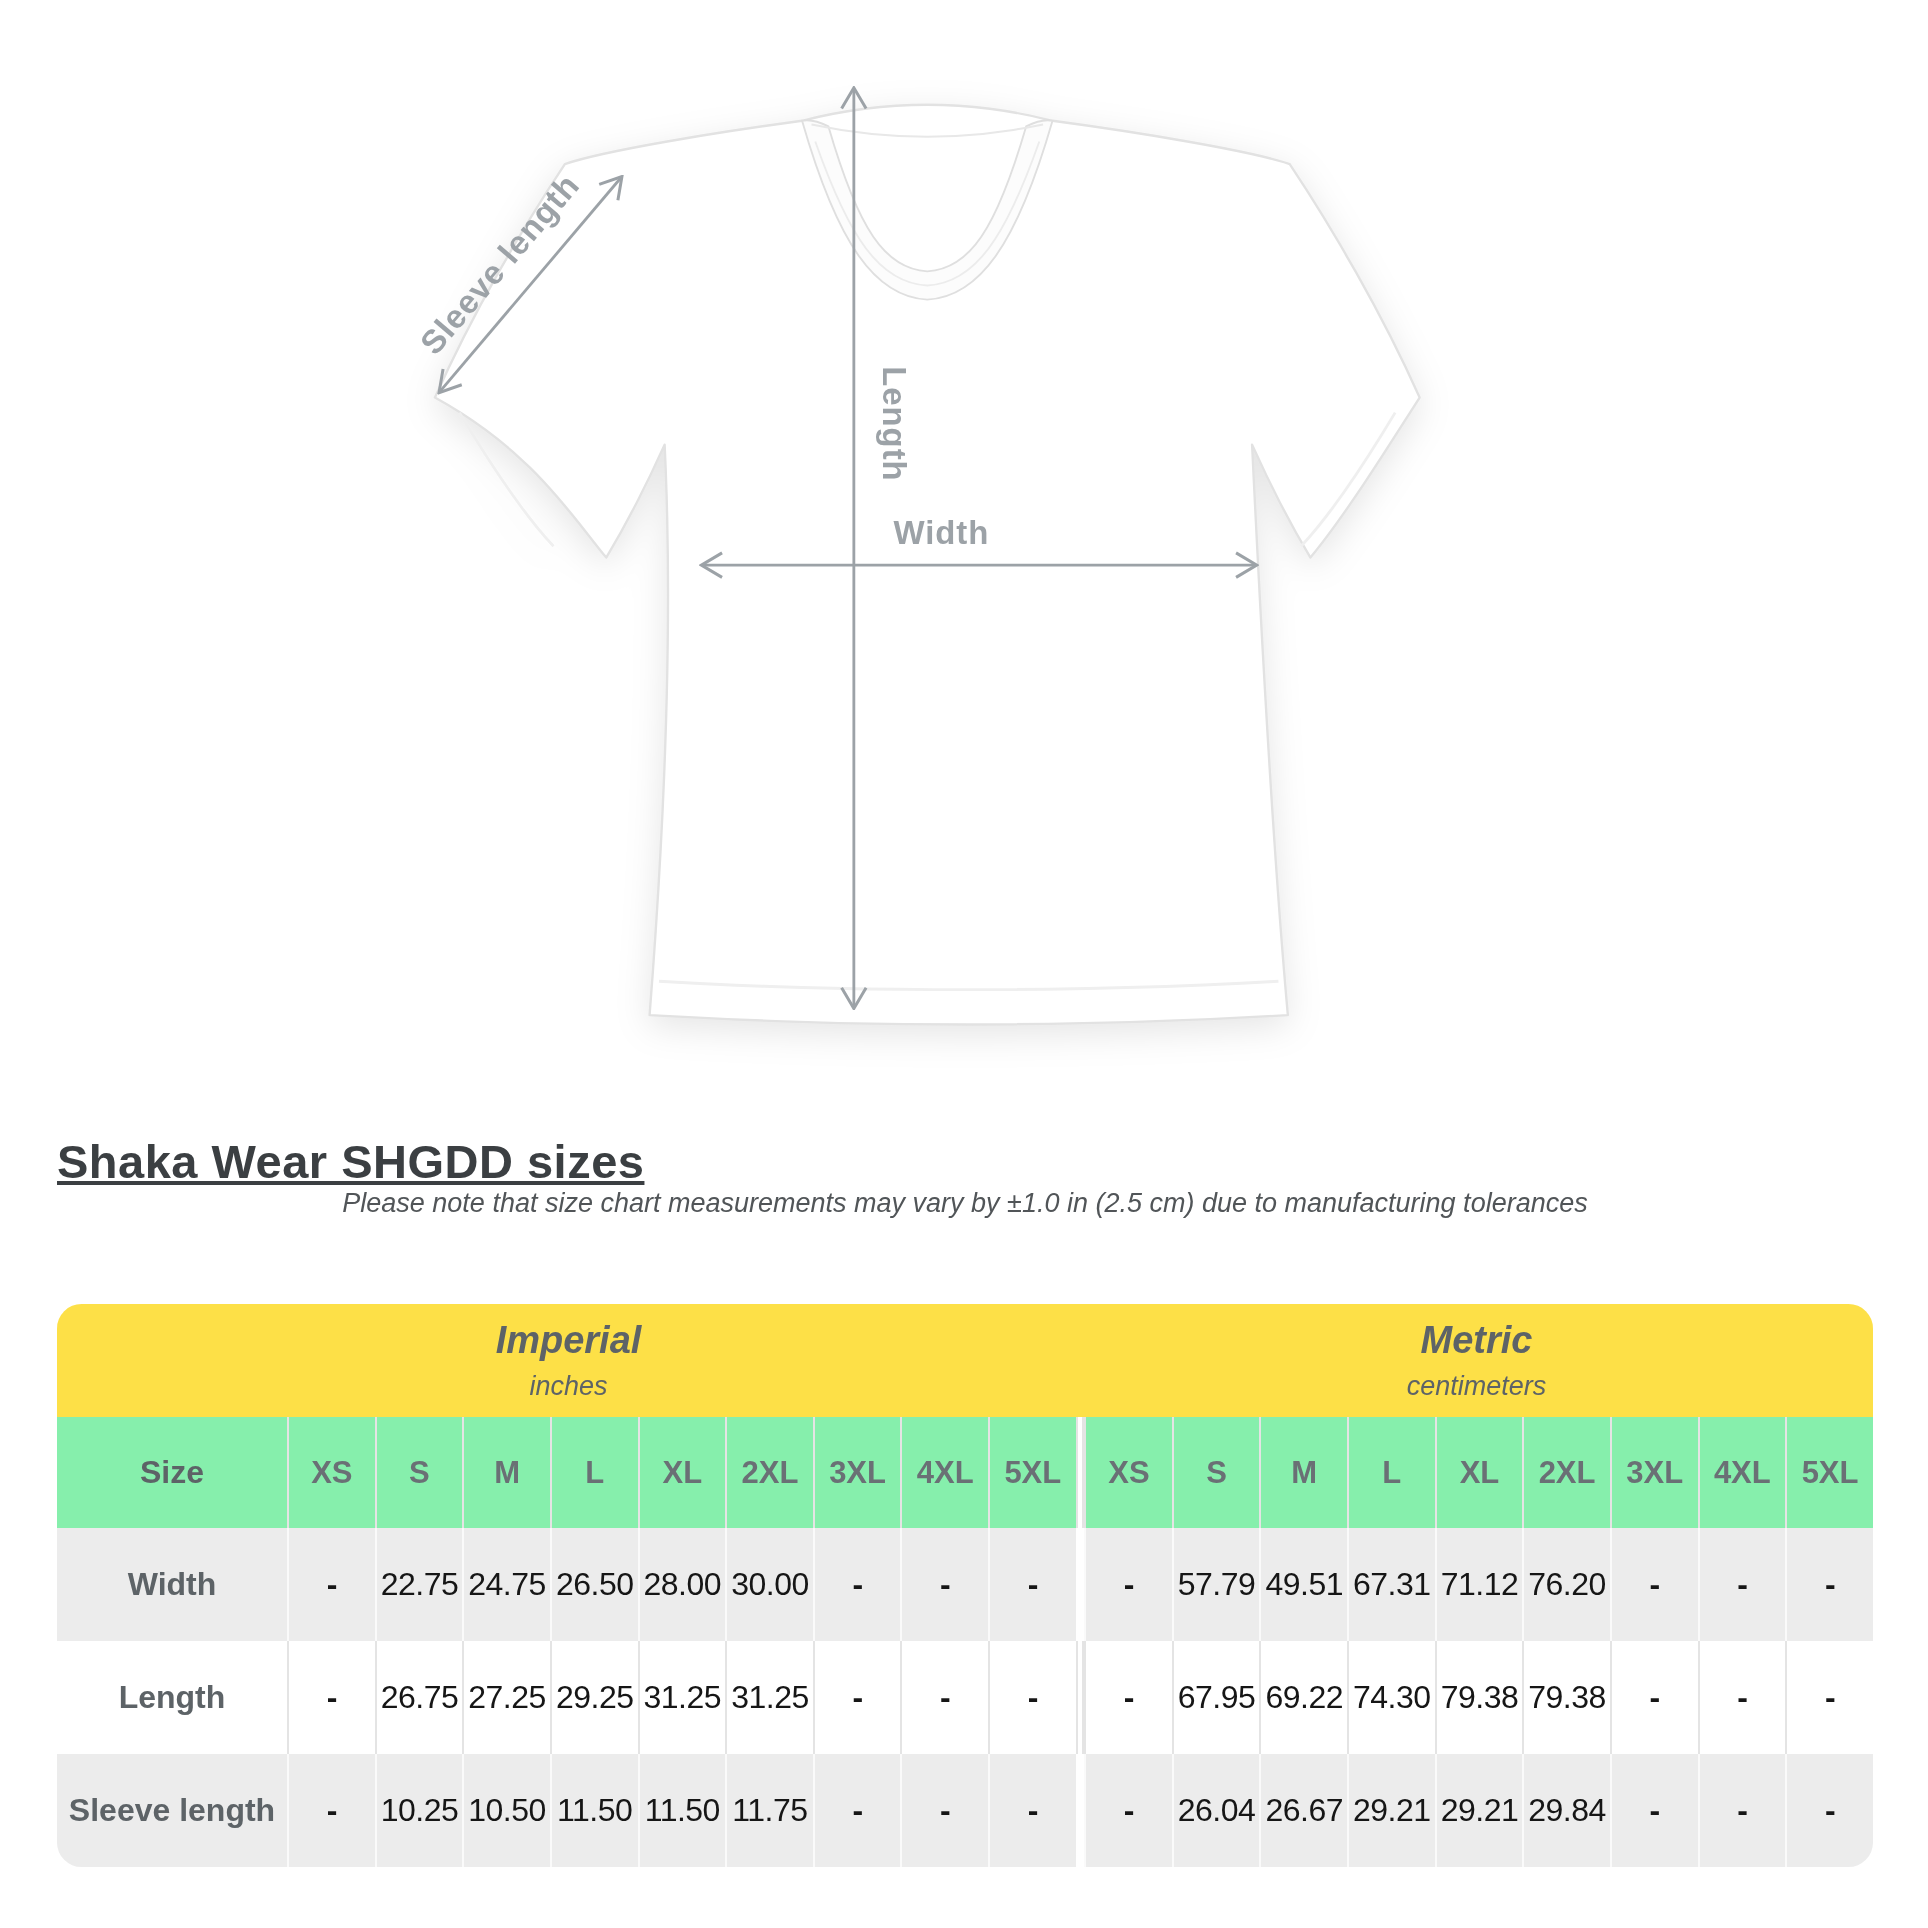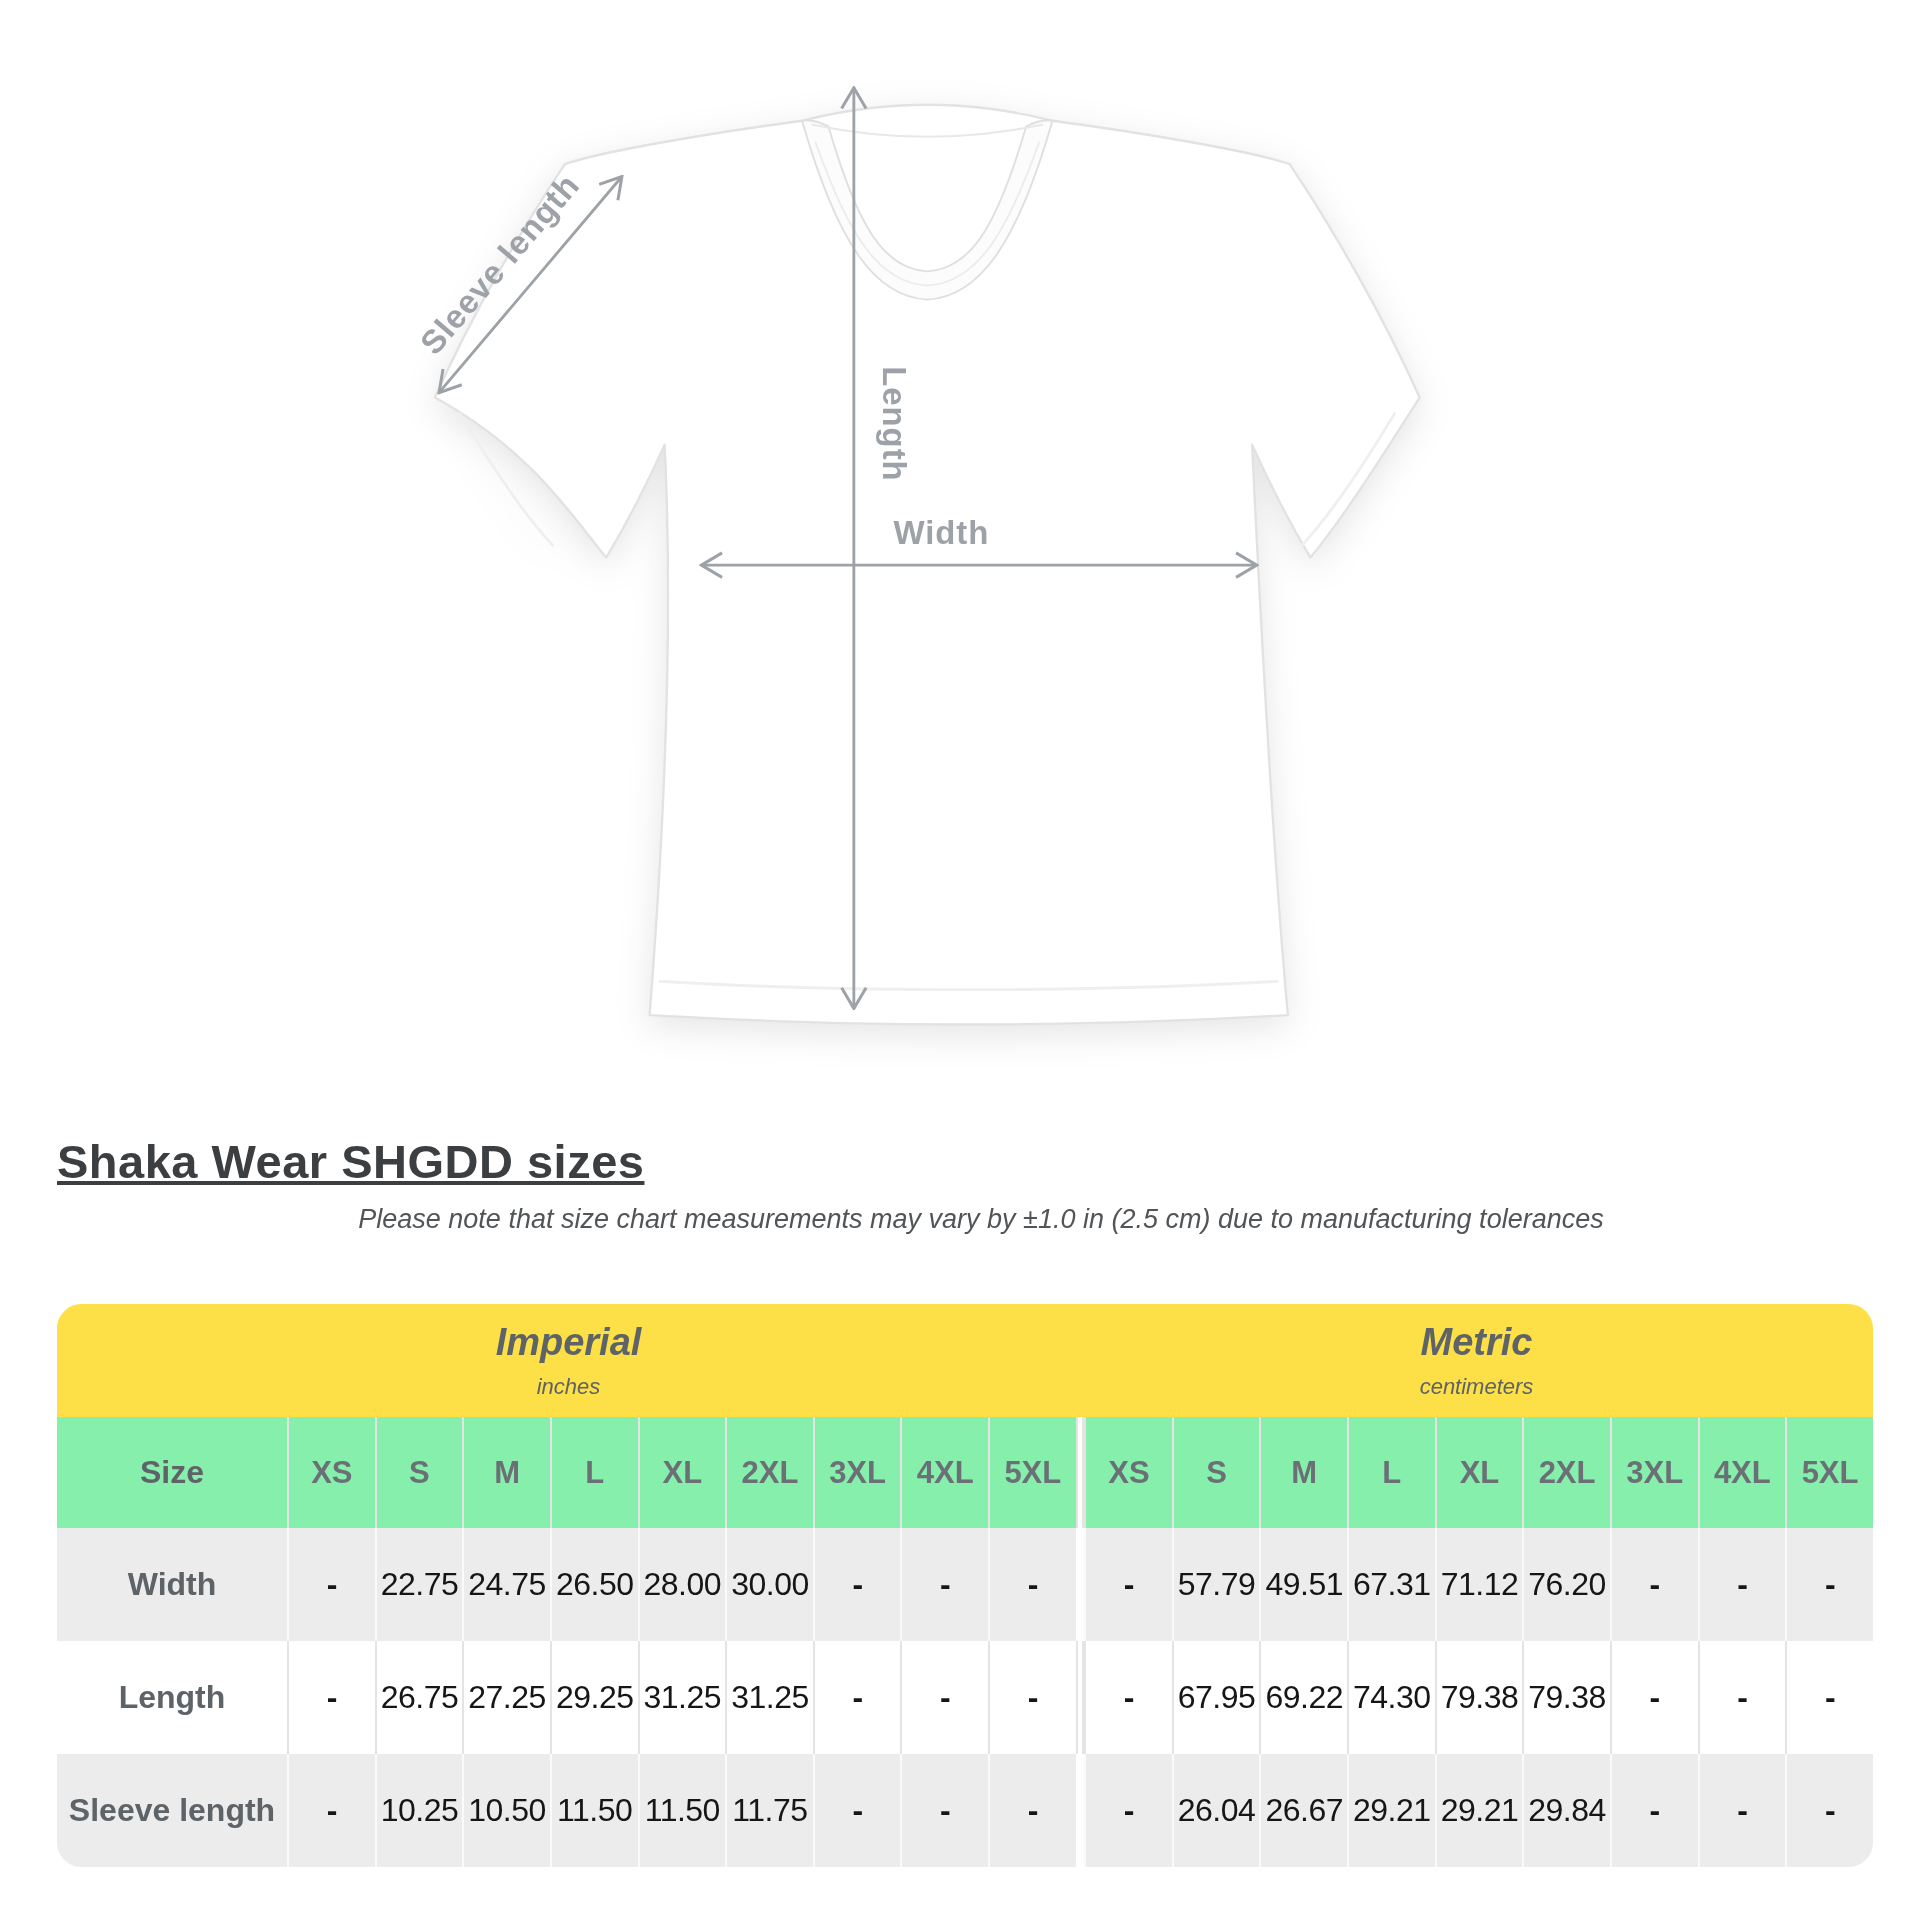--- a/index.html
+++ b/index.html
@@ -10,34 +10,34 @@
   
   .figure{position:absolute;top:0;left:0}
   .tee{filter:drop-shadow(0 10px 18px rgba(0,0,0,0.10))}
   .meas-label{font-size:35px;font-weight:bold;fill:#9ca2a7;letter-spacing:1px}
   
   .page-title{
     position:absolute;left:57px;width:1816px;top:1134px;margin:0;
     text-align:left;font-size:47px;font-weight:bold;color:#3b3f42;letter-spacing:0.5px;text-decoration:underline;
   }
   .page-note{
-    position:absolute;left:57px;width:1816px;top:1188px;margin:16px;
+    position:absolute;left:57px;width:1816px;top:1188px;margin:0;
     text-align:center;font-size:27px;font-style:italic;color:#515558;
   }
   
   .table-wrap{
     position:absolute;left:57px;top:1304px;width:1816px;
     border-radius:24.5px;overflow:hidden;
   }
   .unit-band{height:113px;background:#fde047;display:flex}
   .unit{display:flex;flex-direction:column;align-items:center;justify-content:center}
   .unit.imperial{width:1023px}
   .unit.metric{flex:1}
   .unit-name{font-size:38px;font-weight:bold;font-style:italic;color:#5d6367}
-  .unit-sub{font-size:22px;font-style:italic;color:#5d6367;margin-top:9.4px}
+  .unit-sub{font-size:27px;font-style:italic;color:#5d6367;margin-top:9.4px}
   table{width:100%;border-collapse:separate;border-spacing:0;table-layout:fixed}
   th,td{text-align:center;vertical-align:middle;padding:0}
   thead tr{height:111px;background:#86efac}
   tbody tr{height:113px}
   tbody tr.shade{background:#ececec}
   thead th{font-size:31px;font-weight:bold;color:#6a7075}
   thead th.corner{font-size:32px;color:#5d6367}
   tbody th{font-size:32px;font-weight:bold;color:#5d6367}
   td{font-size:32px;color:#161616;letter-spacing:-0.5px}
   td.dash{font-weight:bold}

